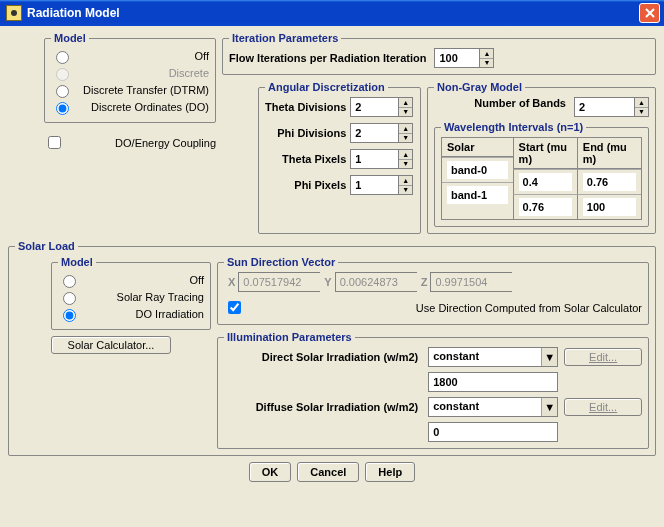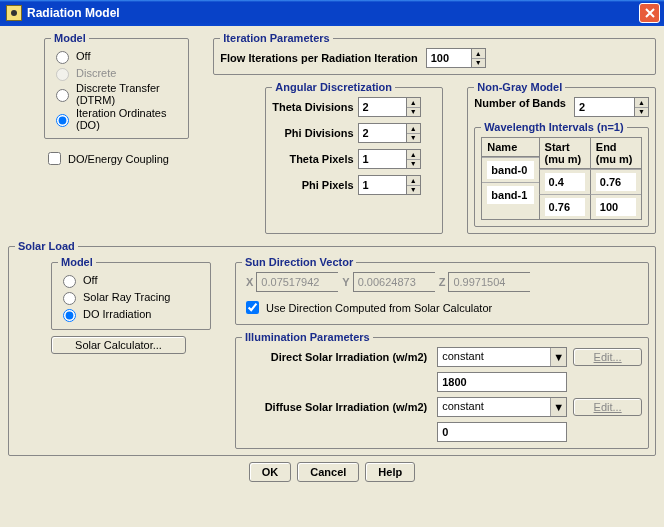--- a/index.html
+++ b/index.html
@@ -46,27 +46,28 @@
     border: 1px solid #888;
     border-radius: 2px;
     padding: 4px 6px 6px 6px;
     margin: 0;
   }
   legend {
     color: #1a2c8c;
     font-weight: bold;
     padding: 0 3px;
   }
-  .row { display: flex; gap: 24px; padding-left: 36px; }
+  .row { display: flex; gap: 6px; padding-left: 36px; }
   .col { display: flex; flex-direction: column; gap: 6px; }
   label.radio, label.check {
     display: flex; align-items: center;
     gap: 4px;
     padding: 0 0 1px 0;
     color: #000;
+    justify-content: space-between;
   }
   label.radio.disabled { color: #8e8e8e; }
   .input-box {
     display: flex;
     align-items: stretch;
     height: 20px;
   }
   .input-box input[type=text] {
     border: 1px solid #808080;
     border-right: none;
@@ -107,21 +108,21 @@
     padding: 3px 12px;
     font-family: inherit; font-size: 11px; font-weight: bold;
     box-shadow: inset 1px 1px 0 #fff;
     cursor: pointer;
   }
   .btn.small { padding: 2px 8px; font-weight: normal;}
   .btn[disabled] { color: #888; text-decoration: underline; }
   .select {
     display: flex; height: 20px; border: 1px solid #808080; background: #fff;
   }
-  .select span { flex:1; padding: 2px 4px; font-weight: normal; }
+  .select span { flex:1; padding: 2px 4px; font-weight: bold; }
   .select .arrow {
     width: 16px; background: #e6e3d3; border-left:1px solid #a0a0a0;
     display: flex; align-items: center; justify-content: center;
   }
   .tbl { border: 1px solid #888; }
   .tbl .th, .tbl .td {
     padding: 3px 5px;
     font-weight: bold;
   }
   .tbl .th { border-bottom: 1px solid #888; }
@@ -165,21 +166,21 @@
         <label class="radio disabled">
             <input type="radio" name="m" disabled="" style="">
             <span>Discrete</span>
           </label>
         <label class="radio">
             <input type="radio" name="m" style="">
             <span>Discrete Transfer (DTRM)</span>
           </label>
         <label class="radio">
             <input type="radio" name="m" checked="" style="">
-            <span>Iteration Ordinates (DO)</span>
+            <span>Discrete Ordinates (DO)</span>
           </label>
       </fieldset>
       <label class="check" style="margin-top:4px;">
         <input type="checkbox" style="">
           <span>DO/Energy Coupling</span>
       </label>
     </div>
 
     <div class="col" style="flex:1;">
       <fieldset>
@@ -191,21 +192,21 @@
             <div class="spinner-btns">
               <div class="sbtn">▲</div>
               <div class="sbtn">▼</div>
             </div>
           </div>
         </div>
       </fieldset>
 
       <div class="row">
 
-        <fieldset style="width:178px;margin-left:16px;">
+        <fieldset style="width:163px;">
           <legend>Angular Discretization</legend>
           <div style="display:grid; grid-template-columns: auto 1fr; row-gap:6px; align-items:center;">
             <span class="lbl-right">Theta Divisions</span>
             <div class="input-box">
                 <input type="text" style="width: 48px;" value="2">
                 <div class="spinner-btns">
                   <div class="sbtn">▲</div>
                   <div class="sbtn">▼</div>
                 </div>
               </div>
@@ -245,21 +246,21 @@
               <div class="spinner-btns">
                   <div class="sbtn">▲</div>
                   <div class="sbtn">▼</div>
                 </div>
             </div>
           </div>
           <fieldset>
             <legend>Wavelength Intervals (n=1)</legend>
             <div class="tbl" style="display:grid; grid-template-columns: 1.1fr 1fr 1fr;">
               <div class="cseg">
-                  <div class="th">Name</div>
+                  <div class="th">Solar</div>
                 <div class="td"><input class="plain-input" style="width: 100%; height: 18px; border: none;" value="band-0"></div>
                 <div class="td"><input class="plain-input" style="width: 100%; height: 18px; border: none;" value="band-1"></div>
               </div>
               <div class="cseg">
                   <div class="th">Start (mu m)</div>
                 <div class="td"><input class="plain-input" style="width: 100%; height: 18px; border: none;" value="0.4"></div>
                 <div class="td"><input class="plain-input" style="width: 100%; height: 18px; border: none;" value="0.76"></div>
               </div>
               <div class="cseg">
                   <div class="th">End (mu m)</div>
@@ -285,21 +286,21 @@
             </label>
           <label class="radio">
               <input type="radio" name="sm" style="">
               <span>Solar Ray Tracing</span>
             </label>
           <label class="radio">
               <input type="radio" name="sm" checked="" style="">
               <span>DO Irradiation</span>
             </label>
         </fieldset>
-        <button class="btn small" style="width:135px;">Solar Calculator...</button>
+        <button class="btn small" style="width:120px;">Solar Calculator...</button>
       </div>
 
       <div class="col" style="flex:1;">
         <fieldset>
           <legend>Sun Direction Vector</legend>
           <div style="display:flex; align-items:center;">
             <span class="axis-lbl">X</span>
             <div class="input-box">
                 <input type="text" disabled="" style="width: 82px;" value="0.07517942">
               </div>

